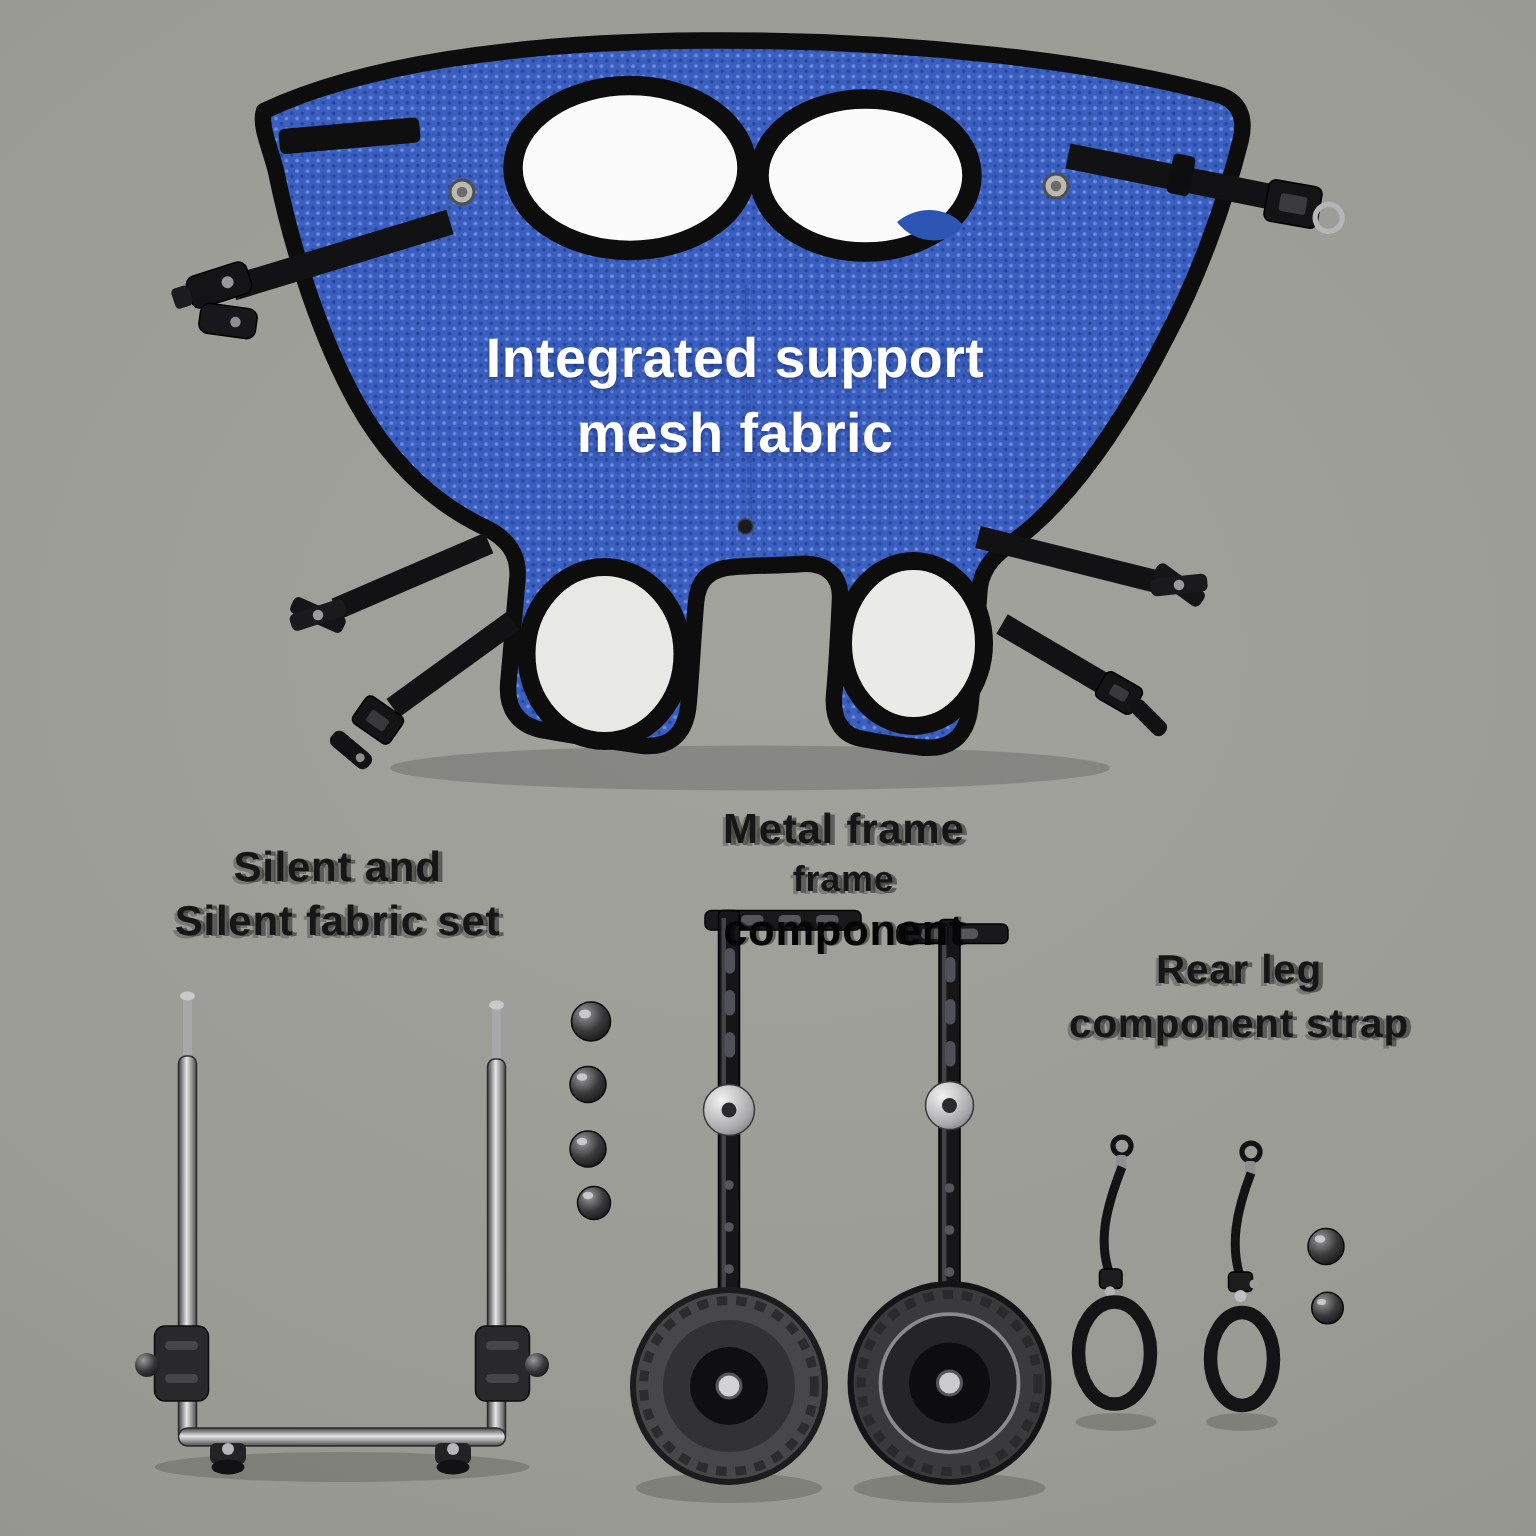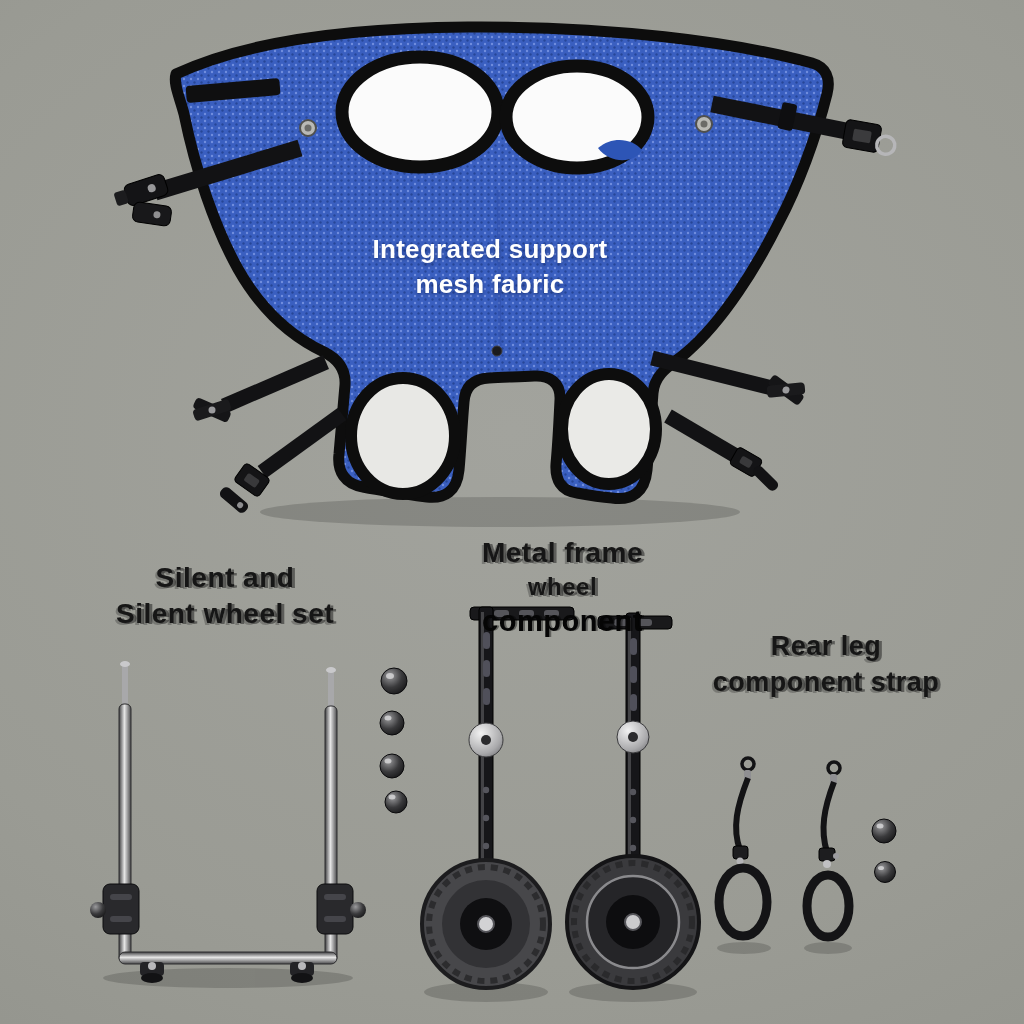--- a/index.html
+++ b/index.html
@@ -13,22 +13,22 @@
     position:absolute; text-align:center; font-weight:700; color:#161616;
     user-select:none;
   }
   .ghost { text-shadow: 3px 1px 0 rgba(25,25,25,.5), -2px 2px 0 rgba(25,25,25,.28); letter-spacing:.5px; }
   #lbl-frame { left:55px; top:560px; width:340px; font-size:28px; line-height:1.3; }
   #lbl-metal { left:420px; top:535px; width:285px; font-size:28px; line-height:1.3; }
   #lbl-metal .mid { font-size:24px; }
   #lbl-metal .strong { font-size:29px; color:#050505; text-shadow: 2px 0 0 rgba(0,0,0,.4); }
   #lbl-strap { left:676px; top:628px; width:300px; font-size:27px; line-height:1.35; }
   #lbl-harness {
-    left:295px; top:214px; width:390px; font-size:26px; line-height:1.35;
-    color:#ffffff; text-shadow: 0 2px 4px rgba(10,20,60,.4); letter-spacing:.3px;margin-top:18px;
+    left:295px; top:214px; width:390px; font-size:37px; line-height:1.35;
+    color:#ffffff; text-shadow: 0 2px 4px rgba(10,20,60,.4); letter-spacing:.3px;
   }
 </style>
 </head>
 <body>
 
 <div class="canvas">
 
 <svg viewBox="0 0 1024 1024" width="1024" height="1024">
   <defs>
     <path id="hshape" d="M 176 74 C 240 44 340 28 468 27 C 610 26 735 42 812 63 C 826 67 831 78 827 94 C 816 138 798 186 779 222 C 757 266 724 320 687 352 C 672 365 655 372 653 393 C 651 420 649 448 647 470 C 645 492 632 501 612 498 C 600 497 588 495 577 493 C 561 491 555 480 556 464 C 558 443 559 421 560 400 C 561 383 550 375 534 376 C 519 377 504 377 489 378 C 473 379 465 387 464 402 C 462 425 461 448 459 470 C 457 491 445 499 427 497 C 405 494 384 491 363 487 C 345 484 337 472 339 454 C 341 431 343 408 345 385 C 346 369 338 359 324 352 C 288 335 260 308 238 269 C 214 226 195 168 184 114 C 180 98 173 84 176 74 Z"></path>
@@ -271,26 +271,26 @@
   </g>
 </svg>
 
 <div class="lbl" id="lbl-harness">
   <div>Integrated support</div>
   <div>mesh fabric</div>
 </div>
 
 <div class="lbl ghost" id="lbl-frame">
   <div>Silent and</div>
-  <div>Silent wheel set</div>
+  <div>Silent fabric set</div>
 </div>
 
 <div class="lbl ghost" id="lbl-metal">
   <div>Metal frame</div>
-  <div class="mid">wheel</div>
+  <div class="mid">frame</div>
   <div class="strong">component</div>
 </div>
 
 <div class="lbl ghost" id="lbl-strap">
   <div>Rear leg</div>
   <div>component strap</div>
 </div>
 
 </div>
 

